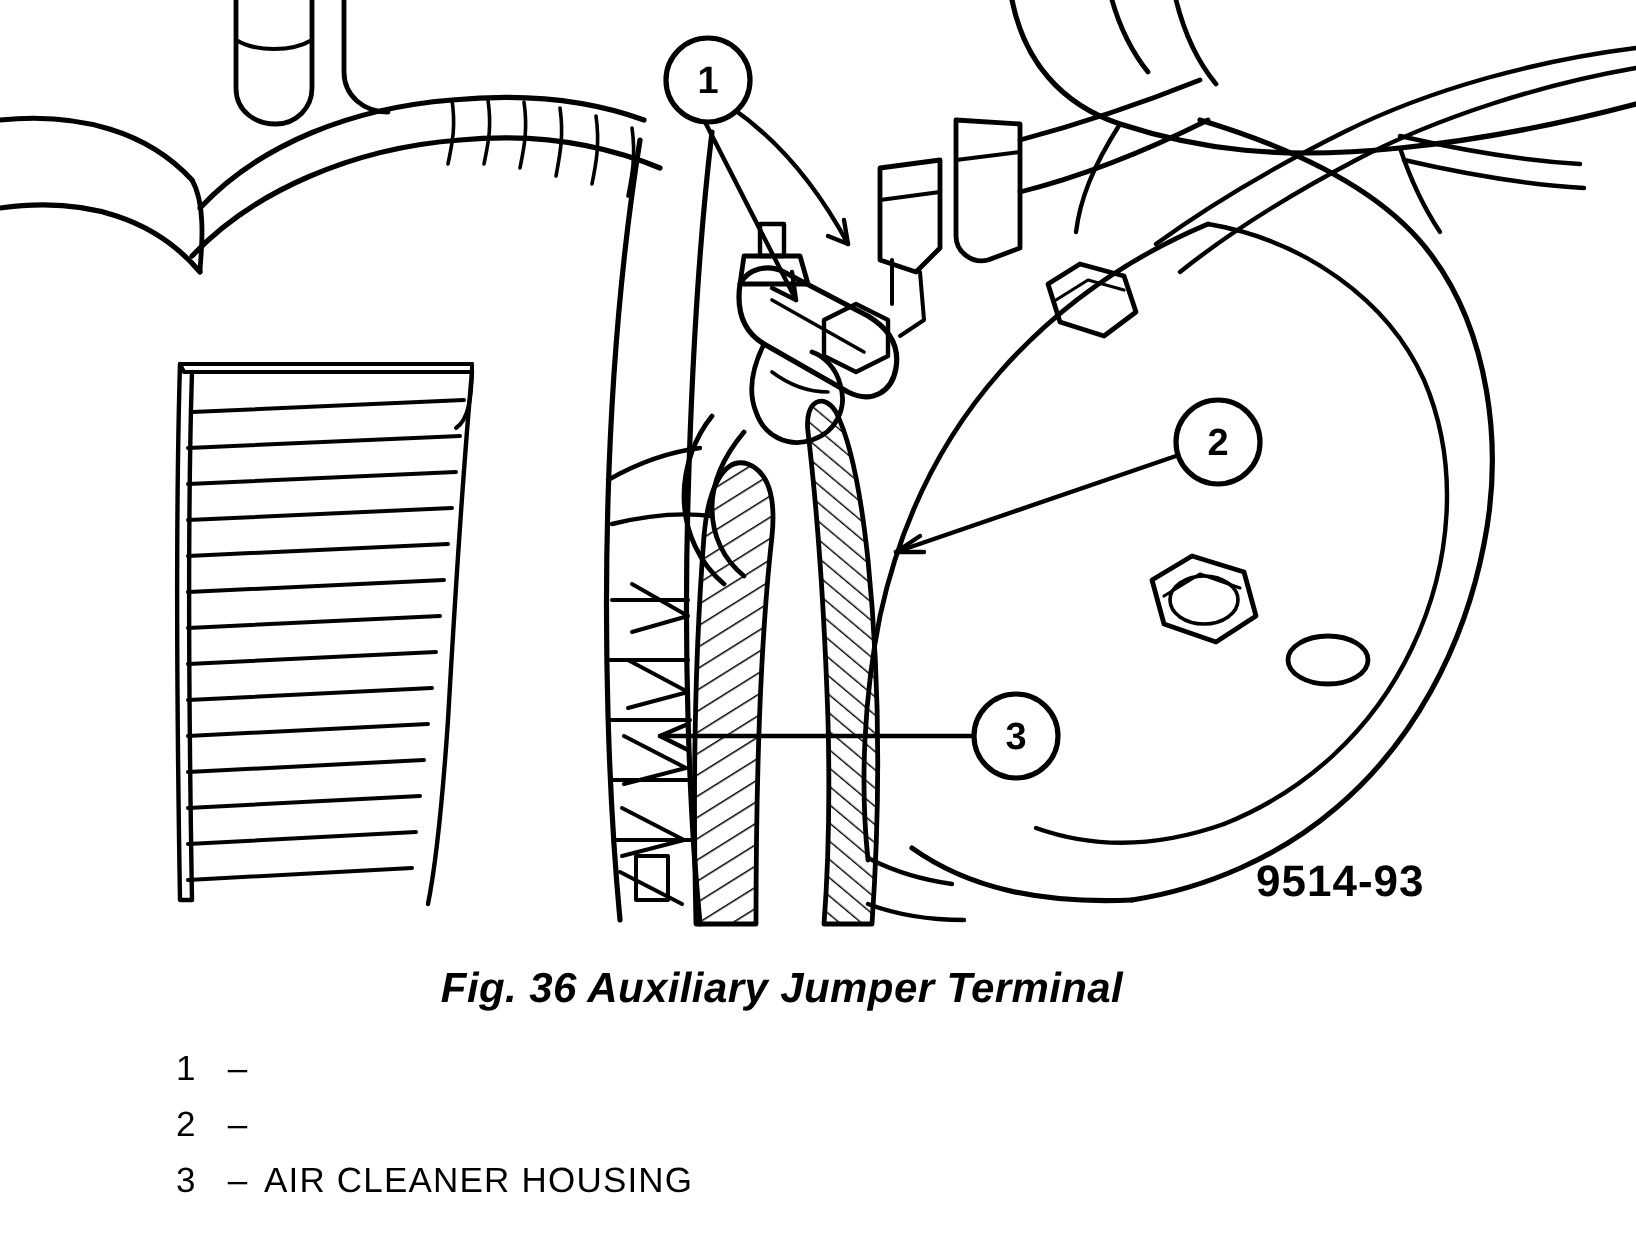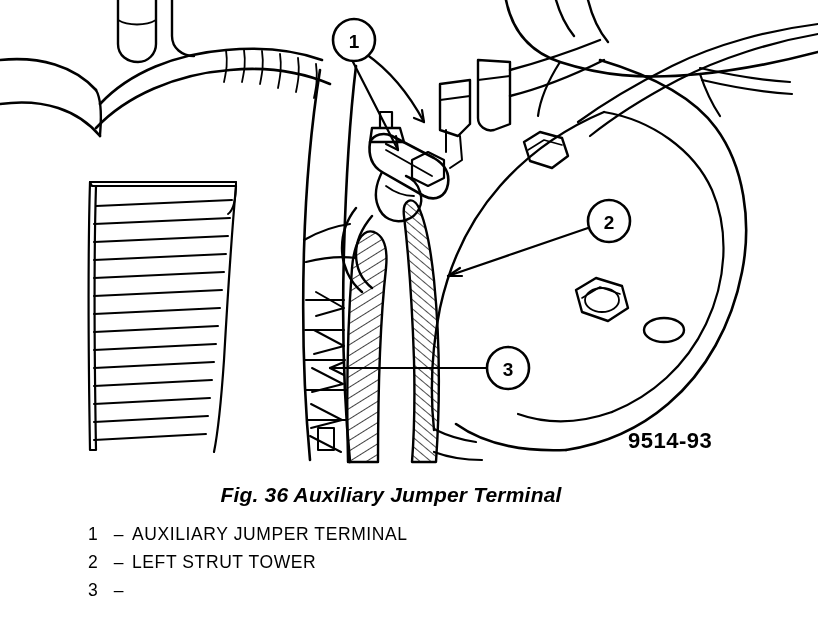--- a/index.html
+++ b/index.html
@@ -282,26 +282,25 @@
   </div>
 
   <div id="part-number">9514-93</div>
 
   <div id="caption">Fig. 36 Auxiliary Jumper Terminal</div>
 
   <div id="legend">
     <div class="legend-row">
       <span class="legend-index">1</span>
       <span class="legend-dash">–</span>
-      <span class="legend-label">AUXILIARY JUMPER TERMINAL</span>
     </div>
     <div class="legend-row">
       <span class="legend-index">2</span>
       <span class="legend-dash">–</span>
-      <span class="legend-label">LEFT STRUT TOWER</span>
     </div>
     <div class="legend-row">
       <span class="legend-index">3</span>
       <span class="legend-dash">–</span>
+      <span class="legend-label">AIR CLEANER HOUSING</span>
     </div>
   </div>
 
 </div>
 
 </body></html>

